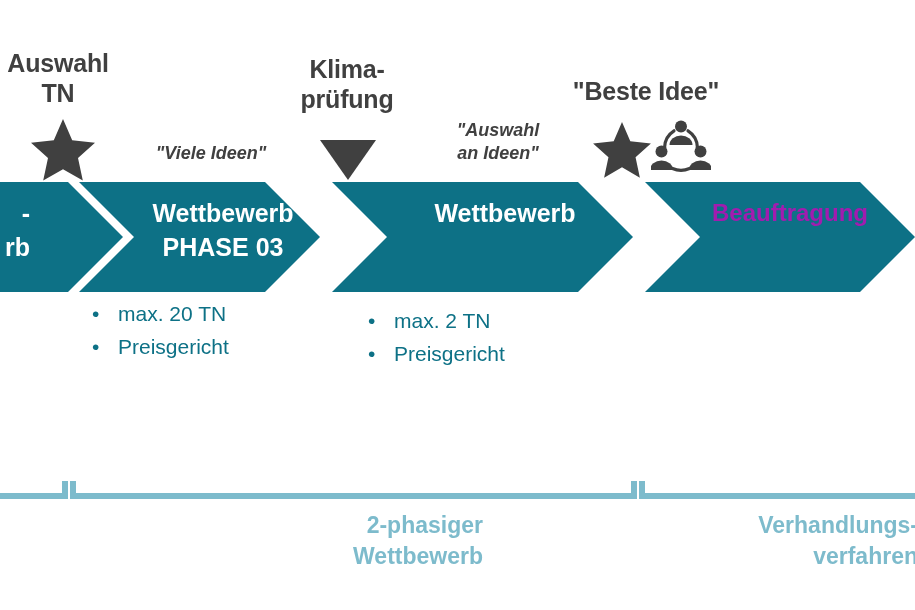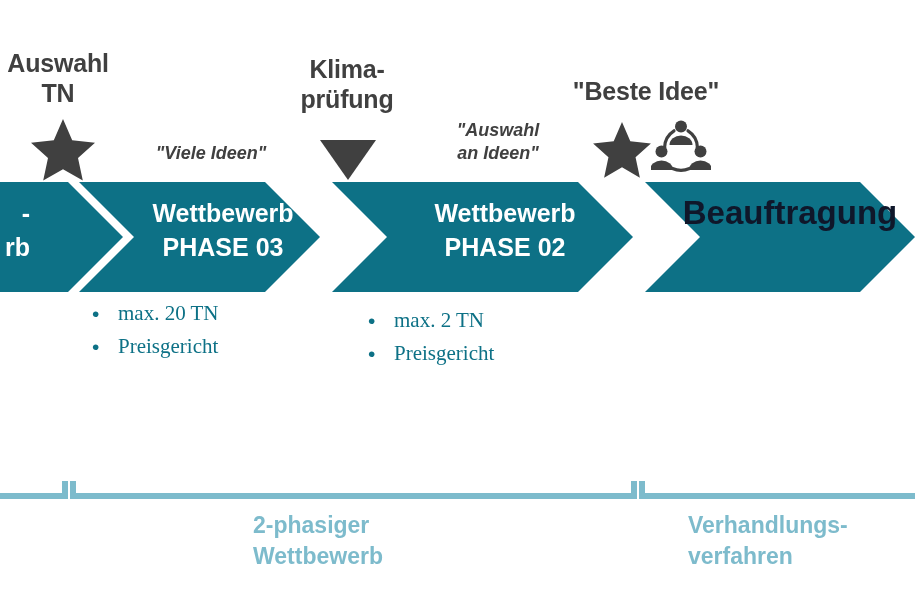--- a/index.html
+++ b/index.html
@@ -41,29 +41,29 @@
     line-height:33px;
   }
   .bullet-row{display:flex;align-items:flex-start;}
   .bullet-dot{
     width:26px;
     flex:0 0 26px;
     text-align:left;
     font-size:21px;
     line-height:33px;
   }
-  .bullet-text{white-space:nowrap;font-family:Liberation Serif, serif;}
+  .bullet-text{white-space:nowrap;}
 
   .bracket-label{
     position:absolute;
     color:#7DBBCC;
     font-weight:bold;
     font-size:23px;
     line-height:31px;
-    text-align:left;
+    text-align:right;
     white-space:pre-line;
   }
   svg{display:block;}
 </style>
 </head>
 <body>
 
 <div id="stage">
 
   <div class="marker-label" style="left:-22px;top:48px;width:160px;">Auswahl
@@ -131,24 +131,23 @@
     <div>rb</div>
   </div>
 
   <div style="position:absolute;left:118px;top:196px;width:210px;color:#fff;font-weight:bold;font-size:25px;line-height:34px;text-align:center;">
     <div>Wettbewerb</div>
     <div>PHASE 03</div>
   </div>
 
   <div style="position:absolute;left:400px;top:196px;width:210px;color:#fff;font-weight:bold;font-size:25px;line-height:34px;text-align:center;">
     <div>Wettbewerb</div>
-    <div>PHASE 02</div>
   </div>
 
-  <div style="position:absolute;left:675px;top:196px;width:230px;color:#0f172a;font-weight:bold;font-size:33px;line-height:34px;text-align:center;">
+  <div style="position:absolute;left:675px;top:196px;width:230px;color:#a21caf;font-weight:bold;font-size:24px;line-height:34px;text-align:center;">
     <div>Beauftragung</div>
   </div>
 
   <div class="bullets" style="left:92px;top:297px;">
     <div class="bullet-row">
       <span class="bullet-dot">•</span>
       <span class="bullet-text">max. 20 TN</span>
     </div>
     <div class="bullet-row">
       <span class="bullet-dot">•</span>

